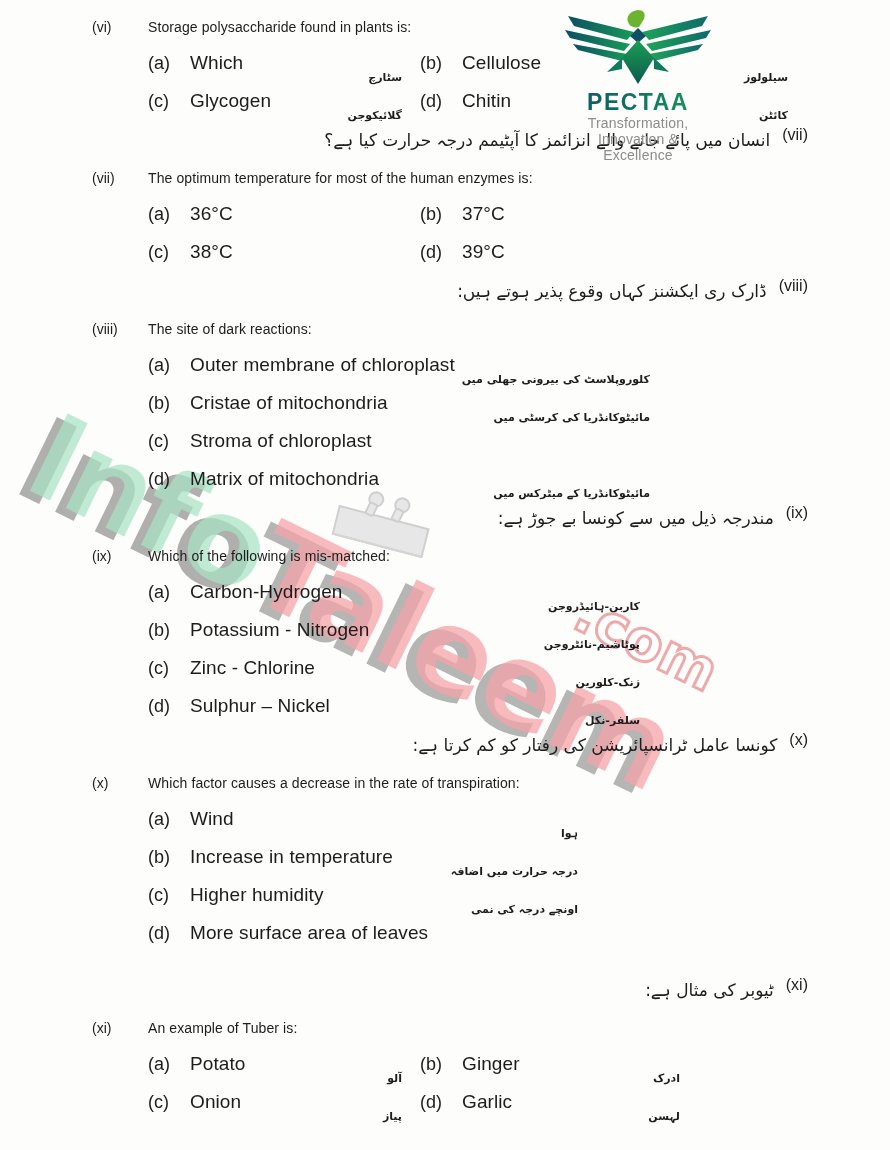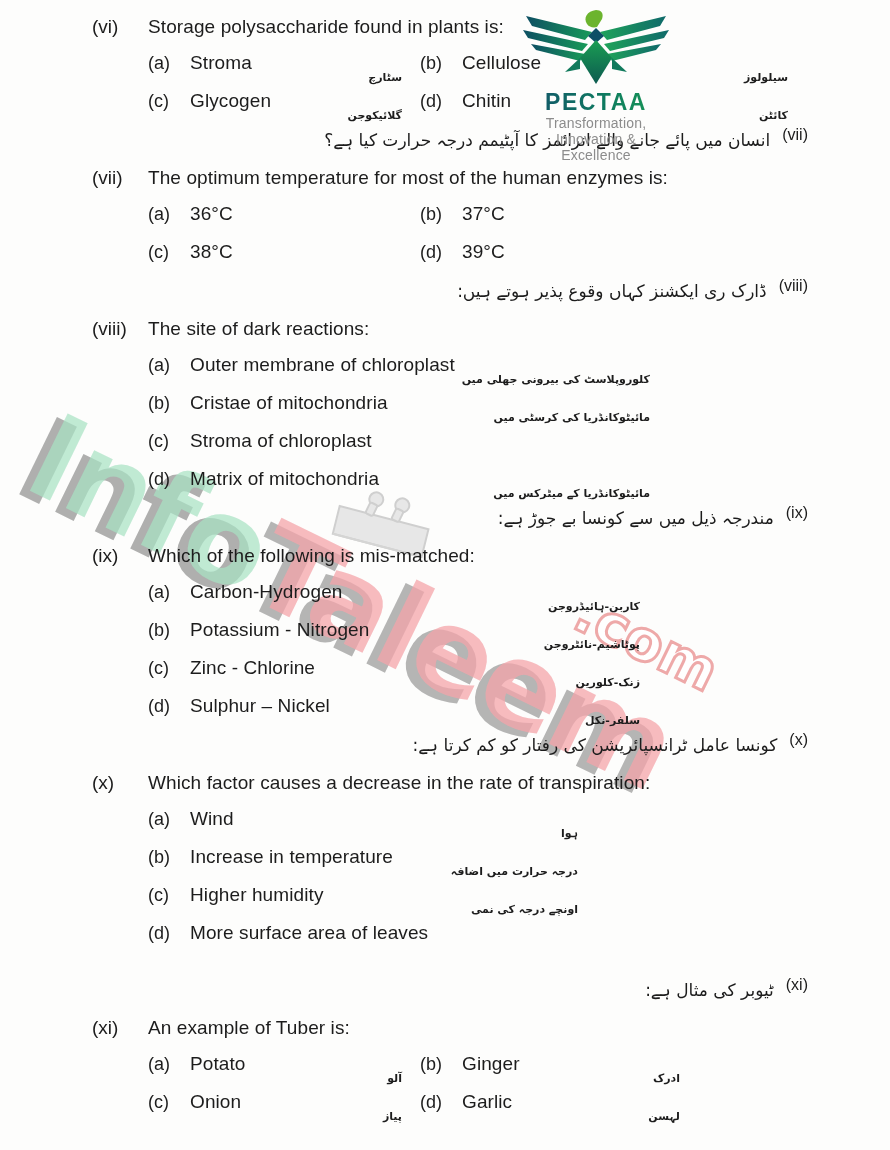--- a/index.html
+++ b/index.html
@@ -21,32 +21,32 @@
   .wm-taleem{color:rgba(244,164,170,0.75);text-shadow:-8px 8px 0 rgba(80,80,80,0.42);}
   .wm-com{
     position:absolute;left:556px;top:-62px;
     font-size:56px;letter-spacing:0;color:rgba(255,255,255,0.9);
     -webkit-text-stroke:3px rgba(232,140,140,0.75);
     text-shadow:none;
   }
   .wm-book{position:absolute;left:288px;top:-62px;opacity:.55;}
 
   
-  .logo{position:absolute;left:520px;top:8px;width:152px;z-index:3;text-align:center;}
+  .logo{position:absolute;left:562px;top:8px;width:152px;z-index:3;text-align:center;}
   .logo-name{
     font-size:23px;font-weight:bold;letter-spacing:1.5px;line-height:24px;
     background:linear-gradient(90deg,#14506b 0%,#0e7a60 55%,#1b9e53 100%);
     -webkit-background-clip:text;background-clip:text;
     color:#0e6b5e;-webkit-text-fill-color:transparent;
   }
   .logo-tagline{font-size:14px;color:#8c8c8c;margin-top:1px;letter-spacing:.2px;}
 
   
   .content{position:relative;z-index:2;padding-top:14px;}
-  .q-head{margin:0 0 10px 92px;font-size:19px;line-height:26px;}
+  .q-head{margin:0 0 10px 92px;font-size:14px;line-height:26px;}
   .q-label{display:inline-block;width:56px;}
   .q-text{letter-spacing:.1px;}
 
   .u-head{text-align:right;padding-right:82px;margin:2px 0 10px 0;font-size:17px;line-height:28px;}
   .u-text{direction:rtl;unicode-bidi:isolate;font-family:"DejaVu Sans",sans-serif;text-align:center;}
   .u-label{display:inline-block;margin-left:12px;position:relative;top:-6px;font-size:16px;}
   .u-head.gap-lg{margin-top:30px;}
 
   .opt-row{margin:0 0 12px 148px;font-size:19px;line-height:26px;position:relative;}
   .opt-row.twocol{display:flex;}
@@ -117,21 +117,21 @@
       <polygon points="92,50 107,64 92,61" fill="#117a5c"></polygon>
     </svg>
     <div class="logo-name">PECTAA</div>
     <div class="logo-tagline">Transformation, Innovation &amp; Excellence</div>
   </div>
 
   <div class="content" id="questions">
       <section class="question q-vi">
         <div class="q-head"><span class="q-label">(vi)</span><span class="q-text">Storage polysaccharide found in plants is:</span></div>
         <div class="opt-row twocol">
-          <div class="ocol ocol1"><span class="opt-letter">(a)</span><span class="opt-en">Stroma</span><span class="opt-ur">سٹارچ</span></div>
+          <div class="ocol ocol1"><span class="opt-letter">(a)</span><span class="opt-en">Which</span><span class="opt-ur">سٹارچ</span></div>
           <div class="ocol ocol2"><span class="opt-letter">(b)</span><span class="opt-en">Cellulose</span><span class="opt-ur">سیلولوز</span></div>
         </div>
         <div class="opt-row twocol">
           <div class="ocol ocol1"><span class="opt-letter">(c)</span><span class="opt-en">Glycogen</span><span class="opt-ur">گلائیکوجن</span></div>
           <div class="ocol ocol2"><span class="opt-letter">(d)</span><span class="opt-en">Chitin</span><span class="opt-ur">کائٹن</span></div>
         </div>
       </section>
       <section class="question q-vii">
         <div class="u-head"><span class="u-text">انسان میں پائے جانے والے انزائمز کا آپٹیمم درجہ حرارت کیا ہے؟</span><span class="u-label">(vii)</span></div>
         <div class="q-head"><span class="q-label">(vii)</span><span class="q-text">The optimum temperature for most of the human enzymes is:</span></div>

